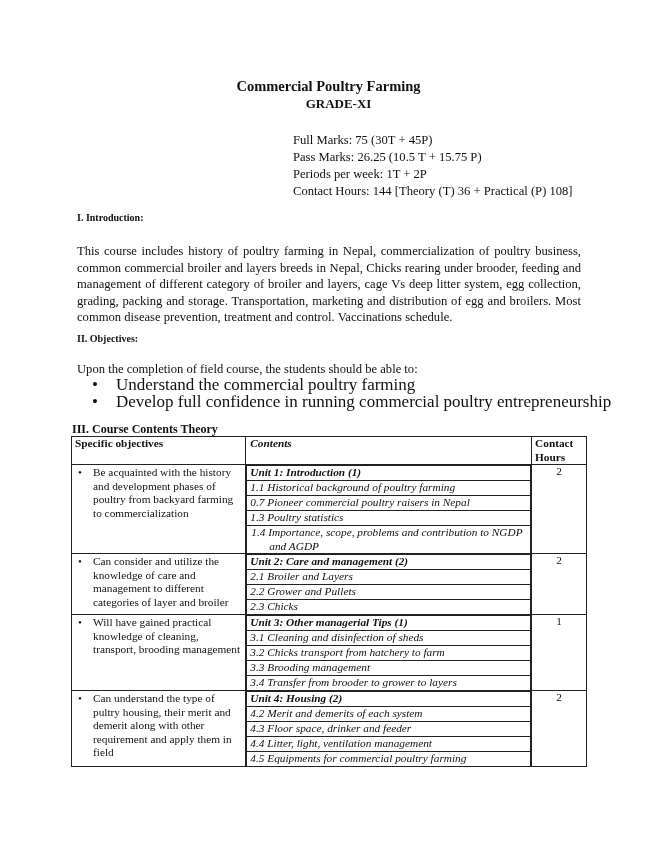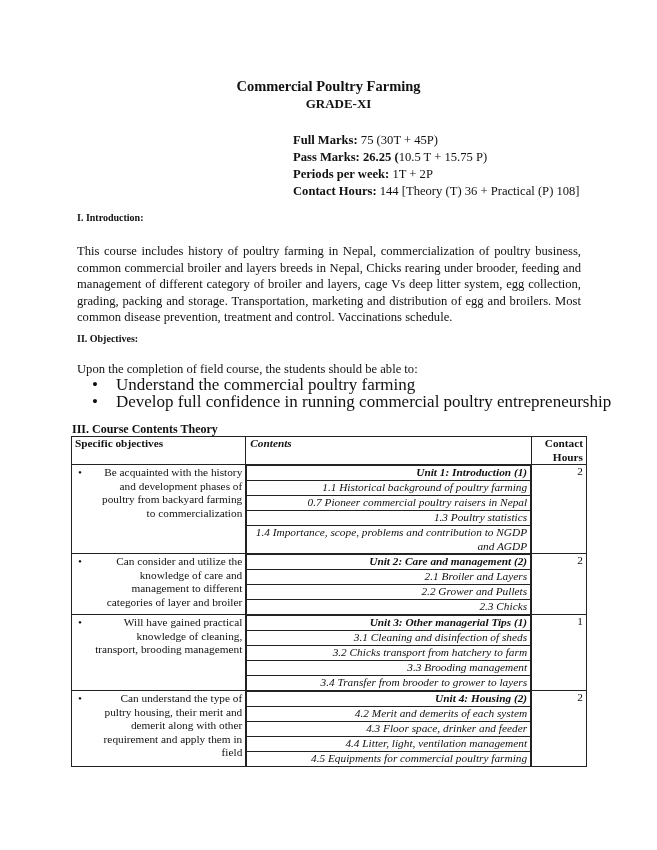--- a/index.html
+++ b/index.html
@@ -3,32 +3,32 @@
 <meta charset="utf-8">
 <style>
   html, body { margin:0; padding:0; background:#ffffff; }
   body { width:657px; height:850px; position:relative; overflow:hidden;
          font-family:"Liberation Serif", "DejaVu Serif", serif; color:#111; }
   .abs { position:absolute; }
   .title { left:0; width:657px; top:78px; text-align:center; font-weight:bold; font-size:14.5px; }
   .title .t1 { display:block; padding-left:0; }
   .title .t2 { display:block; font-size:13px; margin-top:1px; padding-left:20px; }
   .marks { left:293px; top:132px; font-size:12.6px; line-height:17px; }
-  .marks b { font-weight:bold; }
+  .marks b { font-weight:normal; }
   .heading { left:77px; font-weight:bold; font-size:10px; }
   .para { left:77px; width:504px; font-size:12.6px; line-height:16.5px; text-align:justify; }
   .bullets { left:92px; top:376px; font-size:17px; line-height:17px; margin:0; padding:0; list-style:none; }
   .bullets li { position:relative; padding-left:24px; }
   .bullets li::before { content:"\2022"; position:absolute; left:0; top:0; }
   .tbl-title { left:72px; top:422px; font-weight:bold; font-size:12px; }
   table.course { position:absolute; left:71px; top:436px; width:516px; border-collapse:collapse;
                  font-size:11.3px; line-height:13.5px; }
-  table.course td, table.course th { border:1px solid #222; vertical-align:top; padding:0 3px;text-align:right; }
+  table.course td, table.course th { border:1px solid #222; vertical-align:top; padding:0 3px; }
   table.course th { font-weight:bold; text-align:left; height:26px; }
-  table.course th.hrs { text-align:right; }
+  table.course th.hrs { text-align:left; }
   .col1 { width:168px; }
   .col2 { width:279px; padding:0 !important;font-style:italic; }
   .col3 { width:48px; text-align:center; }
   .obj { position:relative; padding-left:18px; padding-top:1px; }
   .obj::before { content:"\2022"; position:absolute; left:3px; top:1px; }
   .inner { width:100%; border-collapse:collapse; }
   .inner td { border:none; border-bottom:1px solid #222; padding:0 4px; height:14px; }
   .inner tr:last-child td { border-bottom:none; }
   .inner .unit { font-weight:bold; }
   .hang { padding-left:22px !important; text-indent:-18px; }

